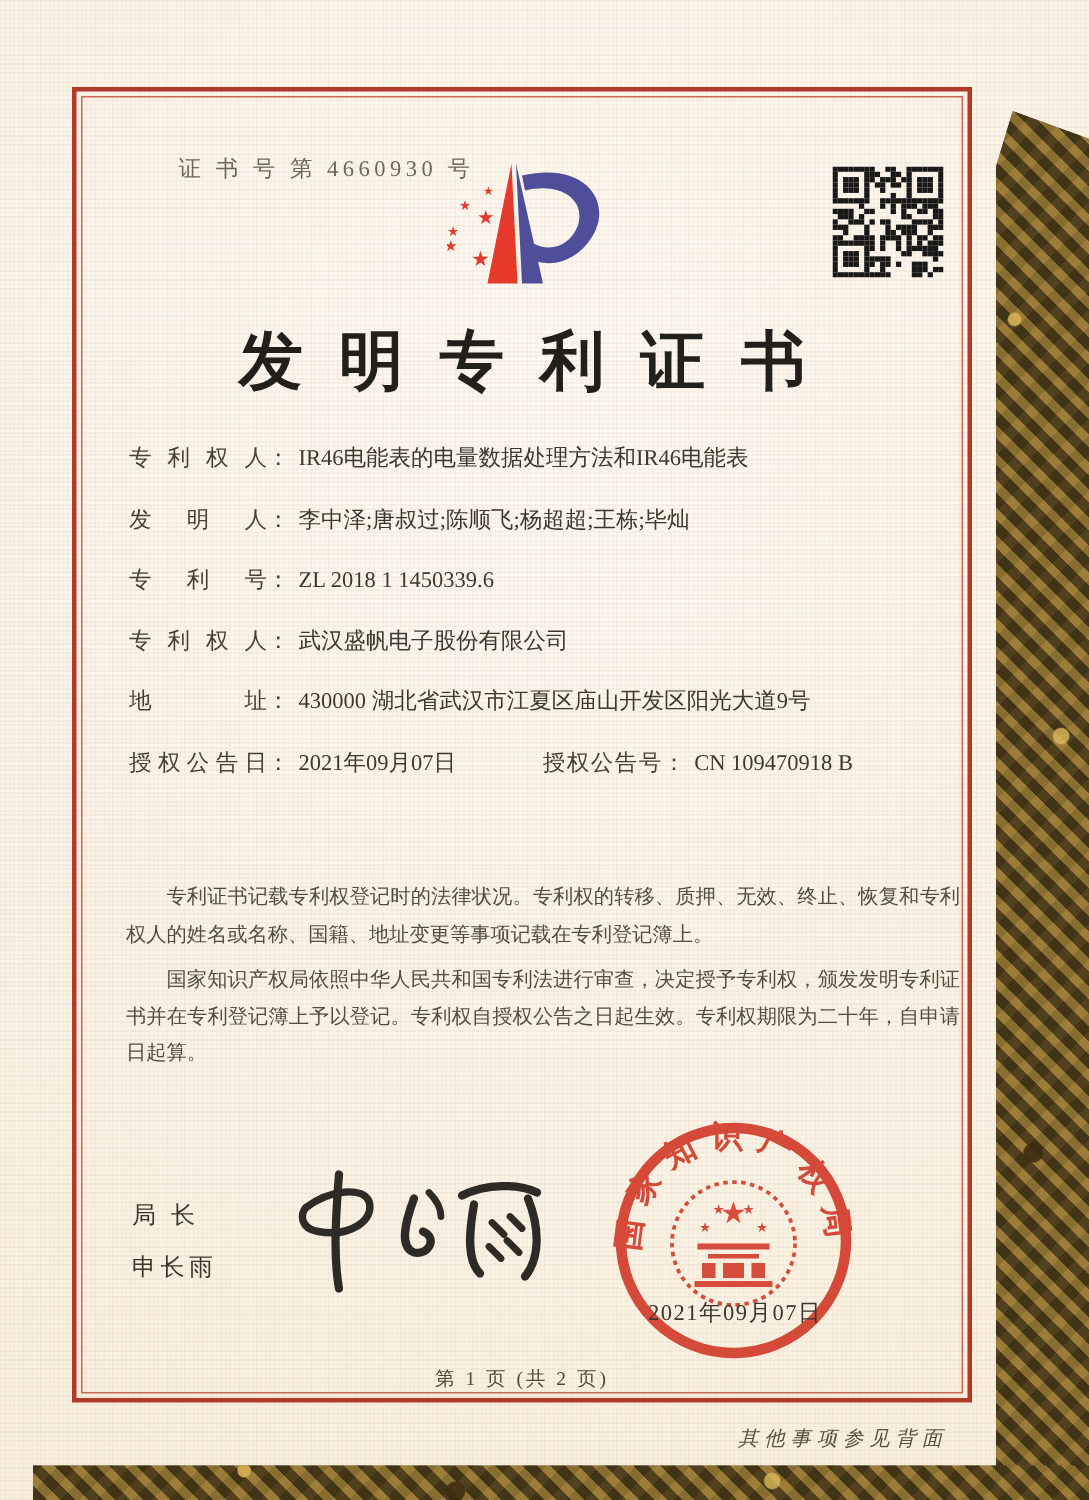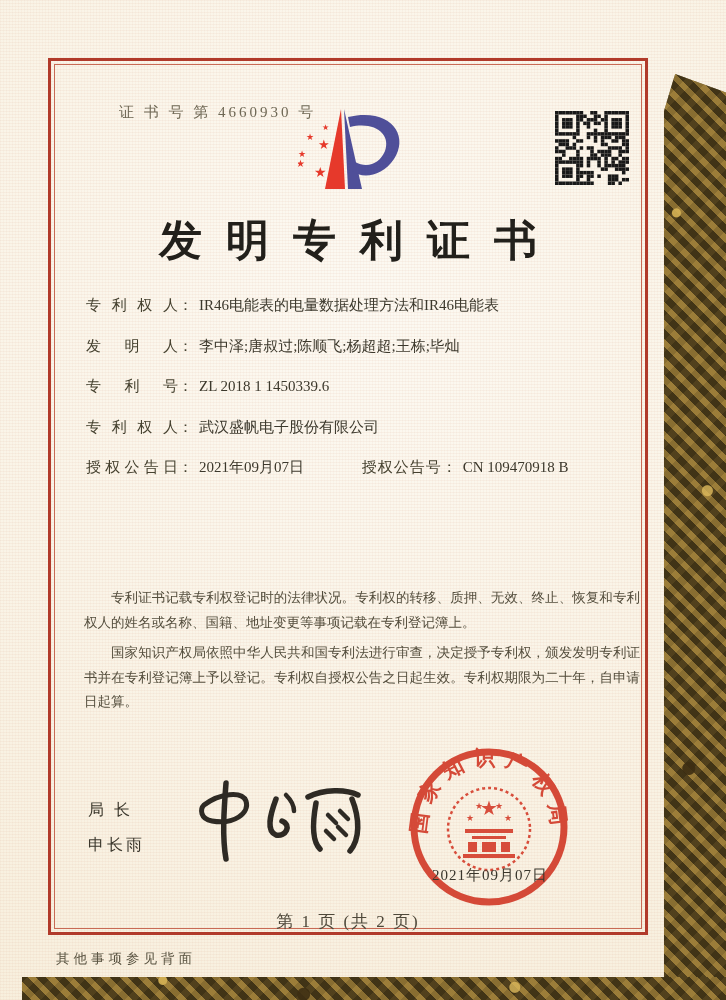--- a/index.html
+++ b/index.html
@@ -65,25 +65,25 @@
   }
   .director div{margin-bottom:14px;letter-spacing:3px;}
   .signature{position:absolute;left:190px;top:775px;width:180px;height:100px;}
   .seal{position:absolute;left:406px;top:744px;width:166px;height:166px;opacity:0.92;}
   .seal-date{
     position:absolute;left:404px;top:866px;width:172px;text-align:center;
     font-size:15px;color:#39352b;letter-spacing:1px;
   }
   .page-num{
     position:absolute;left:48px;top:910px;width:600px;text-align:center;
-    font-size:17px;color:#4e483a;letter-spacing:2px;
+    font-size:13px;color:#4e483a;letter-spacing:2px;
   }
   .footer-note{
-    position:absolute;left:56px;top:950px;width:600px;text-align:left;
-    font-size:13.5px;color:#57513f;letter-spacing:4px;
+    position:absolute;left:32px;top:950px;width:600px;text-align:right;
+    font-size:13.5px;color:#57513f;letter-spacing:4px;font-style:italic;
   }
 </style>
 </head>
 <body>
 
 <div class="paper"></div>
 <div class="edge edge-right"></div>
 <div class="edge edge-bottom"></div>
 
 <div class="frame">
@@ -362,20 +362,23 @@
   <div class="field-row">
     <span class="flabel">发明人</span><span class="fcolon">：</span><span class="fvalue">李中泽;唐叔过;陈顺飞;杨超超;王栋;毕灿</span>
   </div>
   <div class="field-row">
     <span class="flabel">专利号</span><span class="fcolon">：</span><span class="fvalue">ZL 2018 1 1450339.6</span>
   </div>
   <div class="field-row">
     <span class="flabel">专利权人</span><span class="fcolon">：</span><span class="fvalue">武汉盛帆电子股份有限公司</span>
   </div>
   <div class="field-row">
+    <span class="flabel">地址</span><span class="fcolon">：</span><span class="fvalue">430000 湖北省武汉市江夏区庙山开发区阳光大道9号</span>
+  </div>
+  <div class="field-row">
     <span class="flabel">授权公告日</span><span class="fcolon">：</span><span class="fvalue">2021年09月07日</span>
     <span class="flabel2">授权公告号</span><span class="fcolon">：</span><span class="fvalue">CN 109470918 B</span>
   </div>
 </div>
 
 <div class="paras">
   <p>专利证书记载专利权登记时的法律状况。专利权的转移、质押、无效、终止、恢复和专利权人的姓名或名称、国籍、地址变更等事项记载在专利登记簿上。</p>
   <p>国家知识产权局依照中华人民共和国专利法进行审查，决定授予专利权，颁发发明专利证书并在专利登记簿上予以登记。专利权自授权公告之日起生效。专利权期限为二十年，自申请日起算。</p>
 </div>
 

